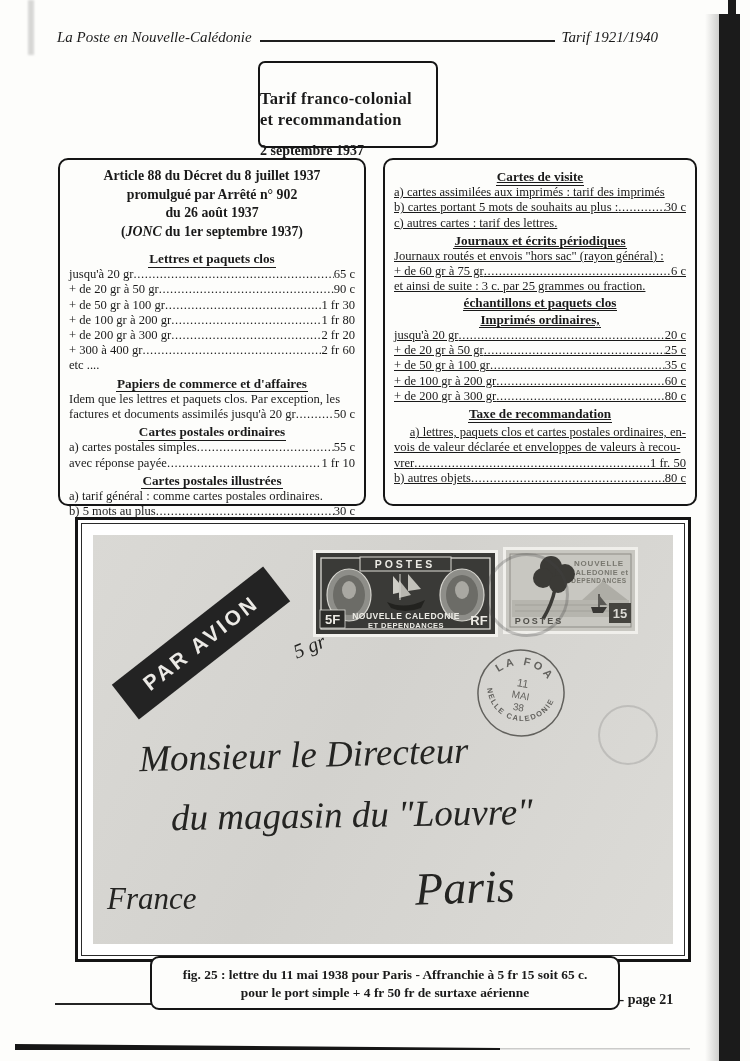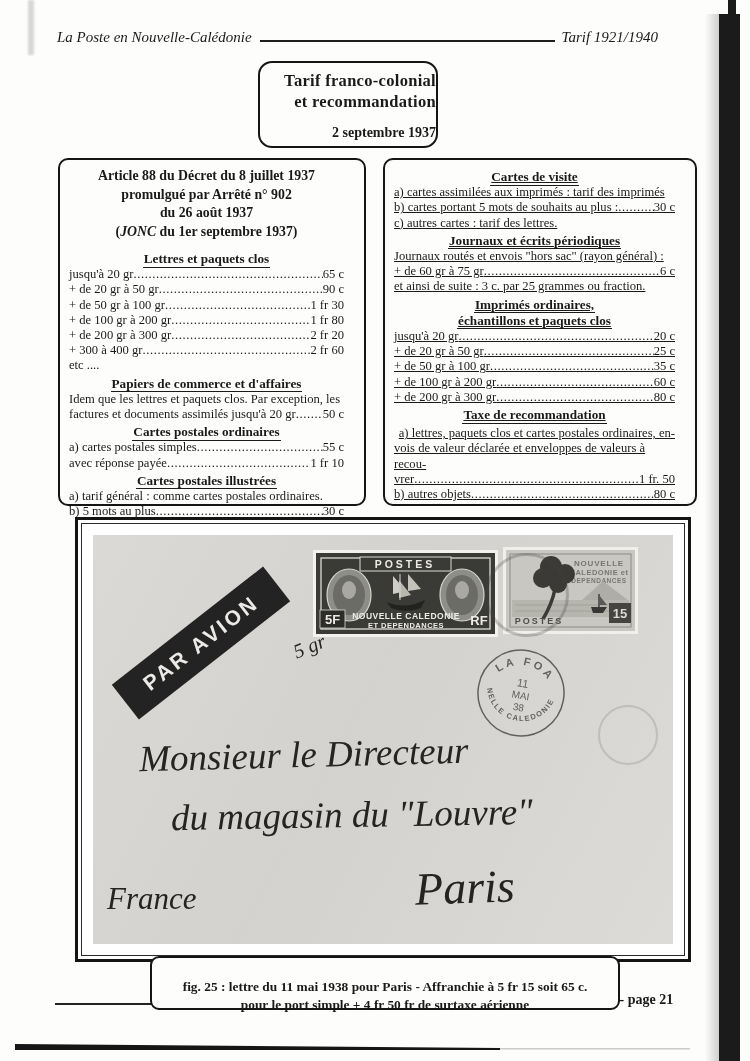--- a/index.html
+++ b/index.html
@@ -9,28 +9,28 @@
     background:#fdfdfb; overflow:hidden;
     font-family:"Liberation Serif","DejaVu Serif",serif;
     color:#1a1a1a;
   }
   
   .hdr { position:absolute; left:57px; top:29px; width:601px;
          display:flex; align-items:flex-end; font-style:italic; font-size:15px; }
   .hdr .rule { flex:1; border-bottom:2px solid #1e1e1e; margin:0 6px 4px 8px; }
   
   .title-box { position:absolute; left:258px; top:61px; width:180px; height:87px;
-               border:2.5px solid #151515; border-radius:14px; text-align:right;
-               padding-top:7px; background:#fdfdfb; }
+               border:2.5px solid #151515; border-radius:7px; text-align:left;
+               padding-top:25px; background:#fdfdfb; }
   .title-box .t { font-weight:bold; font-size:16.5px; line-height:21px; letter-spacing:.3px; }
   .title-box .d { font-weight:bold; font-size:14px; margin-top:13px; }
   
   .tbox { position:absolute; top:158px; height:348px; border:2px solid #151515;
           border-radius:10px; background:#fdfdfb; font-size:12.6px; line-height:15.2px;
-          padding:7px 20px 5px 9px; }
+          padding:7px 9px 5px 9px; }
   .tbox-left  { left:58px;  width:308px; }
   .tbox-right { left:383px; width:314px;text-decoration:underline; }
   .art-head { text-align:center; font-weight:bold; font-size:13.8px; line-height:18.5px; }
   .sec-title { text-align:center; font-weight:bold; font-size:13.2px; margin:2px 0 1px; }
   .sec-title > span { border-bottom:1.6px solid #1a1a1a; padding:0 1px 0.5px; }
   .row { display:flex; align-items:baseline; }
   .row .lbl { white-space:nowrap; }
   .row .dots { flex:1; overflow:hidden; white-space:nowrap; letter-spacing:.6px; }
   .row .dots::after { content:"..................................................................................................................."; }
   .row .val { white-space:nowrap; }
@@ -58,21 +58,21 @@
   .ghost-ring { position:absolute; left:505px; top:170px; width:60px; height:60px;
                 border:2px solid rgba(100,100,100,.22); border-radius:50%; }
   .hand { position:absolute; font-style:italic; color:#242422; white-space:nowrap; }
   .addr1 { left:46px;  top:198px; font-size:37px; transform:rotate(-1.5deg); }
   .addr2 { left:78px;  top:258px; font-size:37px; transform:rotate(-1deg); }
   .addr-country { left:14px;  top:346px; font-size:31px; }
   .addr-city { left:322px; top:326px; font-size:46px; transform:rotate(-2deg); }
   
   .caption { position:absolute; left:150px; top:956px; width:470px; height:54px;
              border:2px solid #151515; border-radius:9px; background:#fdfdfb;
-             text-align:center; font-weight:bold; font-size:13.4px; padding-top:20px;
+             text-align:center; font-weight:bold; font-size:13.4px; padding-top:8px;
              line-height:18px; z-index:5; }
   
   .footer-rule { position:absolute; left:55px; top:1003px; width:485px;
                  border-top:2px solid #242424; z-index:1; }
   .footer-text { position:absolute; left:452px; top:992px; font-weight:bold; font-size:14px; z-index:2; }
   
   .artifact { pointer-events:none; position:absolute; z-index:9; }
   .edge-gray  { left:705px; top:14px; width:14px; height:1047px;
                 background:linear-gradient(to right,rgba(0,0,0,0),#cfcfcd); }
   .edge-black { left:719px; top:14px; width:21px; height:1047px; background:#1b1b1b; }
@@ -180,22 +180,22 @@
 
     <div class="sec-title"><span>Journaux et écrits périodiques</span></div>
     <div class="txt">Journaux routés et envois "hors sac" (rayon général) :</div>
     <div class="row">
         <span class="lbl">+ de 60 gr à 75 gr</span>
         <span class="dots"></span>
         <span class="val">6 c</span>
       </div>
     <div class="txt">et ainsi de suite : 3 c. par 25 grammes ou fraction.</div>
 
+    <div class="sec-title" style="margin-top:0;"><span>échantillons et paquets clos</span></div>
     <div class="sec-title"><span>Imprimés ordinaires,</span></div>
-    <div class="sec-title" style="margin-top:0;"><span>échantillons et paquets clos</span></div>
     <div class="row">
         <span class="lbl">jusqu'à 20 gr</span>
         <span class="dots"></span>
         <span class="val">20 c</span>
       </div>
     <div class="row">
         <span class="lbl">+ de 20 gr à 50 gr</span>
         <span class="dots"></span>
         <span class="val">25 c</span>
       </div>

